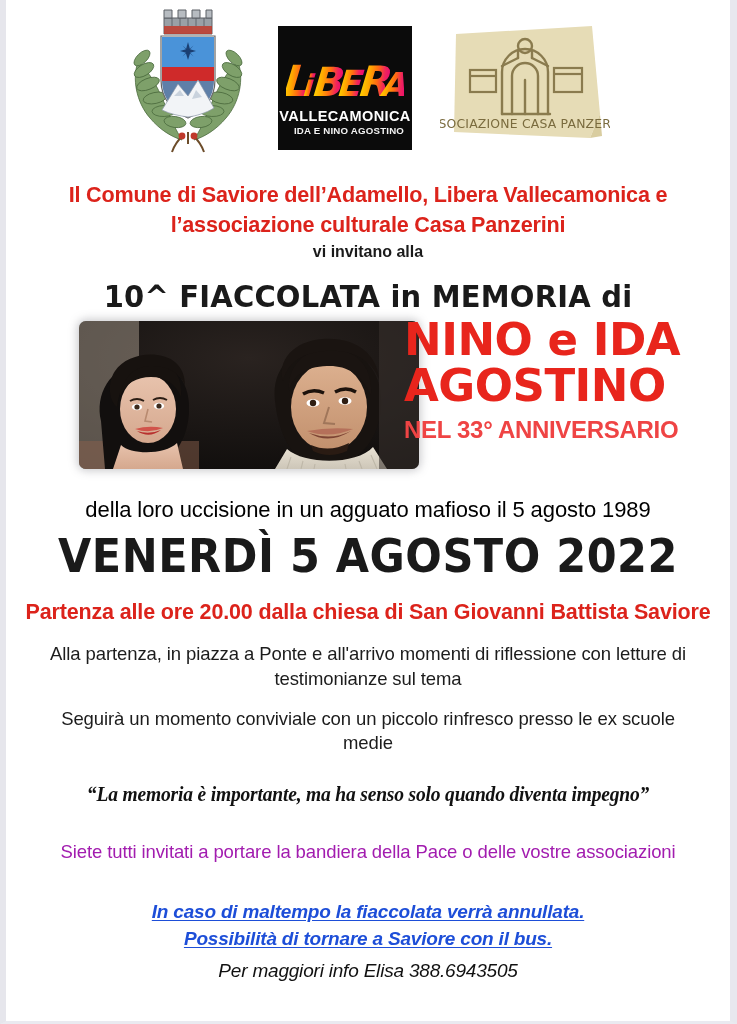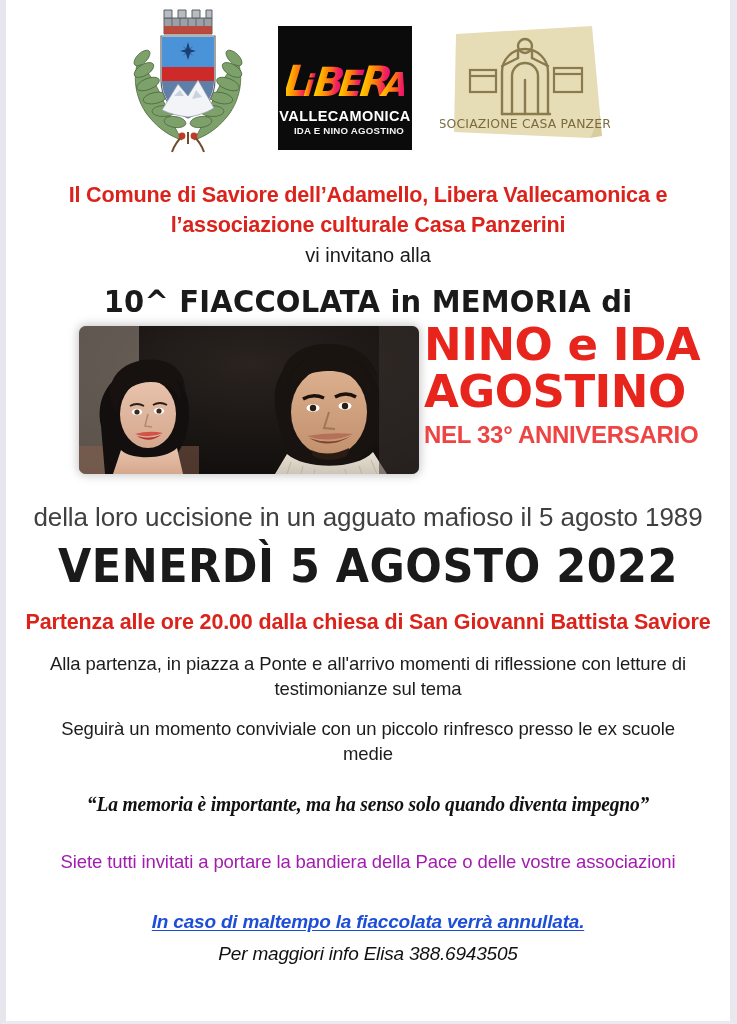--- a/index.html
+++ b/index.html
@@ -79,22 +79,22 @@
     margin-top: 20px;
     font-size: 22.5px;
     font-weight: bold;
     line-height: 1.33;
     letter-spacing: -0.2px;
     font-family: "Liberation Sans", sans-serif;
     font-stretch: condensed;
     transform: scaleX(0.96);
   }
   .invite-sub {
-    font-size: 20px;
-    font-weight: normal;
+    font-size: 16px;
+    font-weight: bold;
     line-height: 1.3;
     margin-top: 2px;
   }
 
   .hand {
     font-family: "DejaVu Sans", sans-serif;
     font-weight: bold;
     letter-spacing: 0.5px;
   }
 
@@ -116,21 +116,21 @@
     left: 73px; top: 0;
     width: 340px; height: 148px;
     border-radius: 7px;
     overflow: hidden;
     box-shadow: 0 0 9px 2px rgba(120,120,130,0.38);
   }
   .photo { display: block; width: 340px; height: 148px; }
 
   .names {
     position: absolute;
-    left: 418px; top: -4px;
+    left: 398px; top: -4px;
     width: 300px;
     text-align: left;
   }
   .name-line {
     color: #e8251c;
     font-family: "DejaVu Sans", sans-serif;
     font-weight: bold;
     font-size: 45px;
     line-height: 1.04;
     letter-spacing: -0.5px;
@@ -140,22 +140,22 @@
     margin-top: 6px;
     color: #ef4444;
     font-size: 24px;
     font-weight: bold;
     letter-spacing: -0.3px;
     white-space: nowrap;
   }
 
   .uccisione {
     margin-top: 4px;
-    font-size: 26px;
-    color: #404040;
+    font-size: 22px;
+    color: #000000;
     letter-spacing: -0.1px;
   }
 
   .venerdi {
     margin-top: 8px;
     font-size: 43px;
     letter-spacing: 0.5px;
     transform: scaleY(1.08);
   }
 
@@ -423,17 +423,18 @@
 
   <div class="detail t-center">Alla partenza, in piazza a Ponte e all'arrivo momenti di riflessione con letture di testimonianze sul tema</div>
   <div class="detail t-center">Seguirà un momento conviviale con un piccolo rinfresco presso le ex scuole medie</div>
 
   <div class="quote t-center">“La memoria è importante, ma ha senso solo quando diventa impegno”</div>
 
   <div class="flag t-center">Siete tutti invitati a portare la bandiera della Pace o delle vostre associazioni</div>
 
   <div class="warn t-center">
     <div class="u">In caso di maltempo la fiaccolata verrà annullata.</div>
+    <div class="u">Possibilità di tornare a Saviore con il bus.</div>
   </div>
   <div class="info t-center">Per maggiori info Elisa 388.6943505</div>
 
 </div>
 </div>
 
 </body></html>

